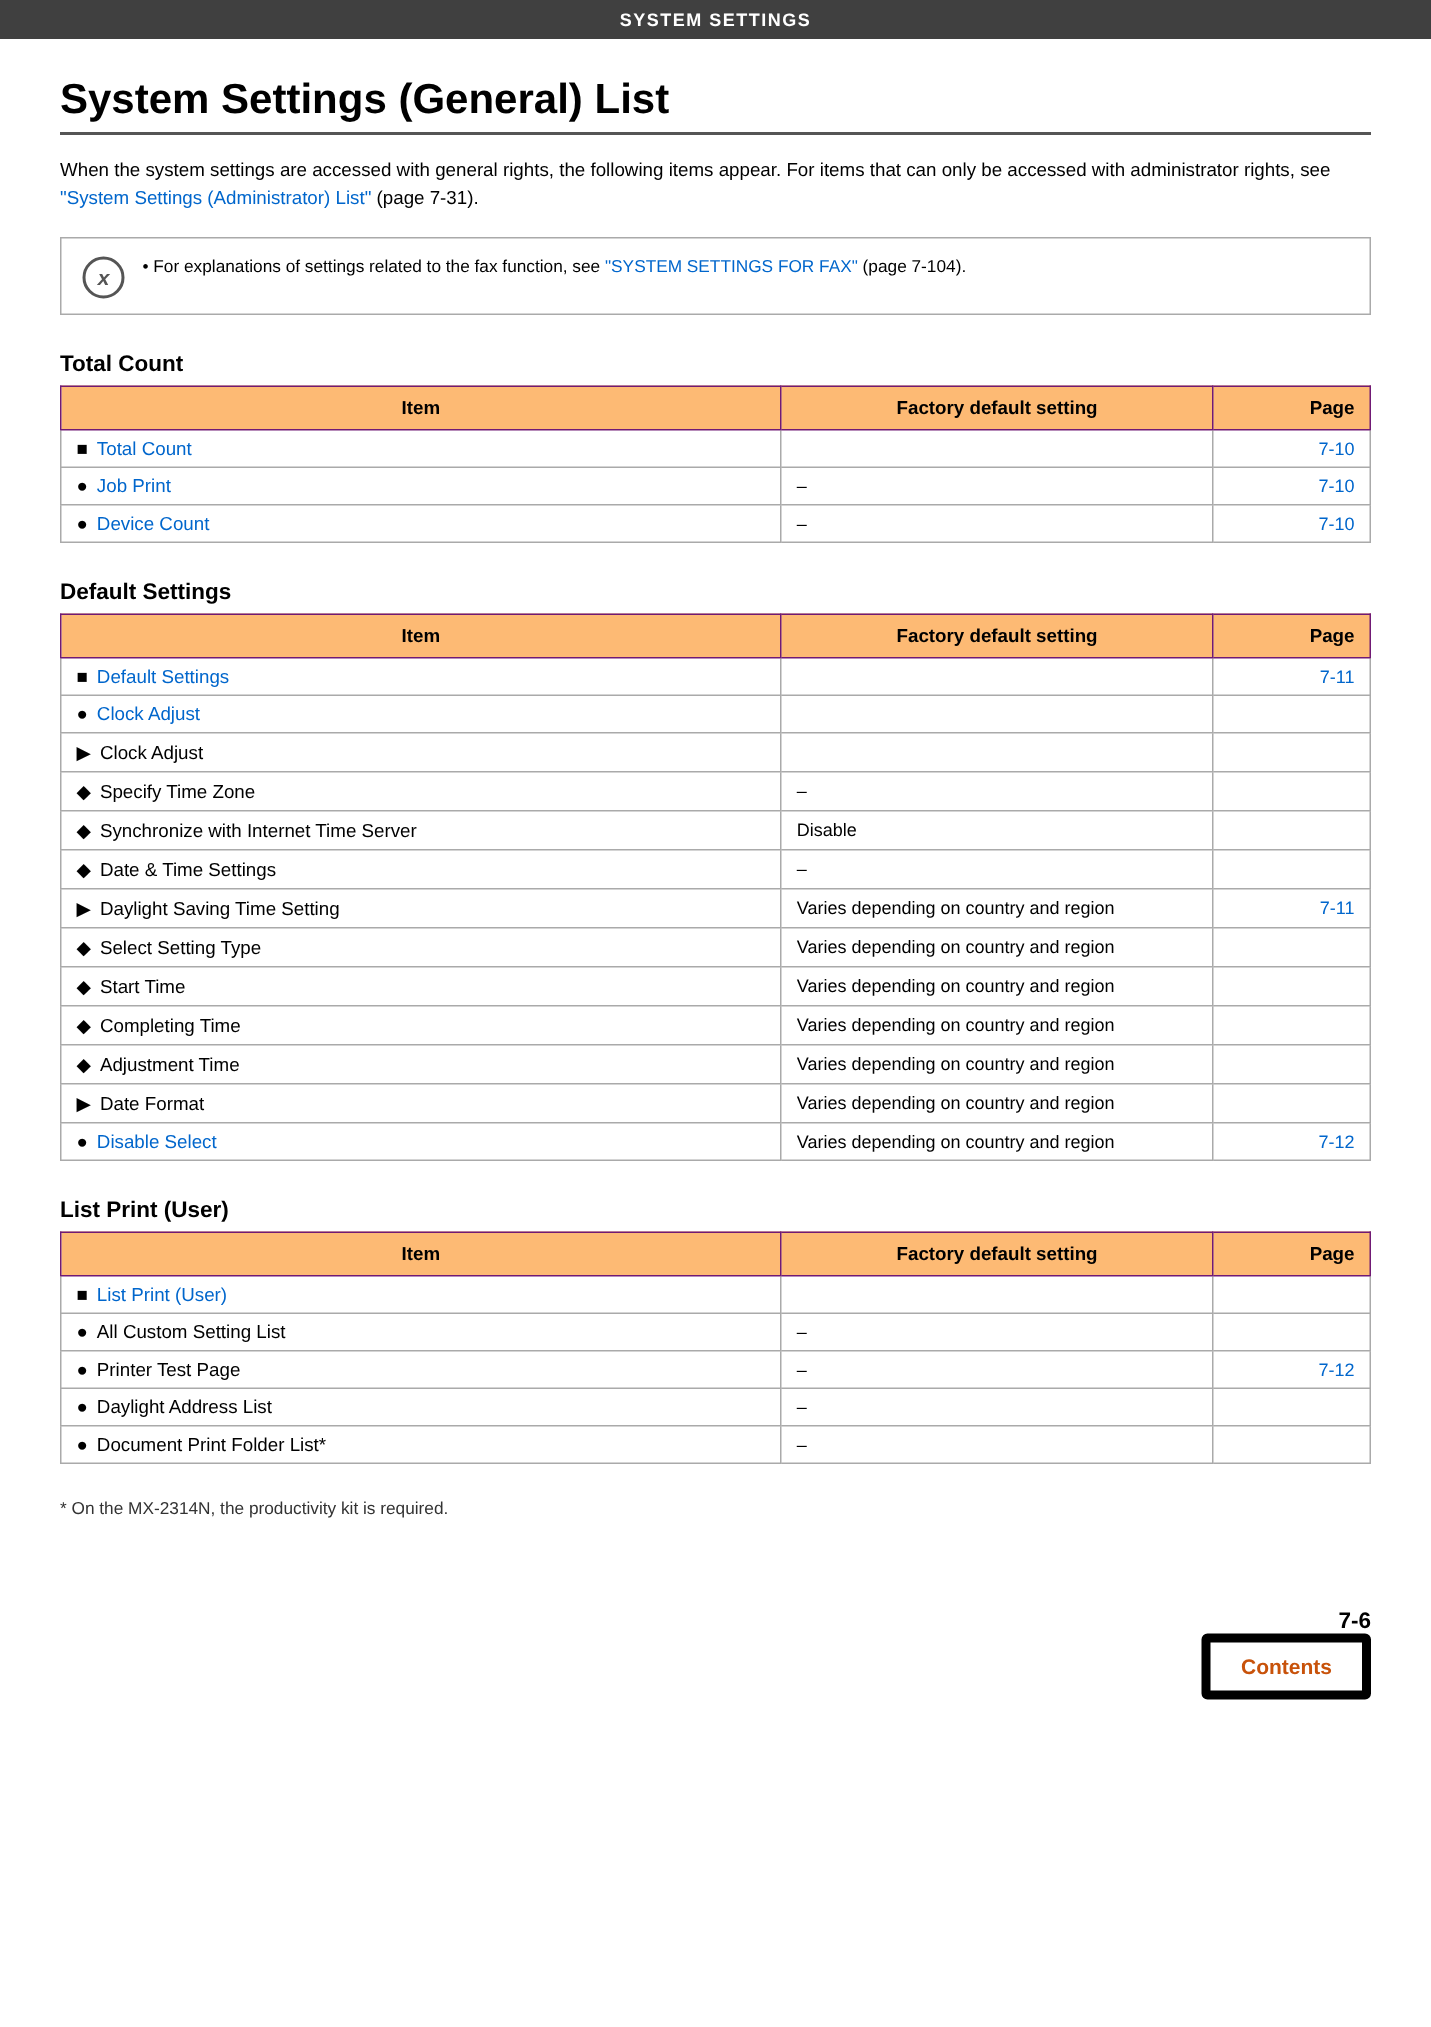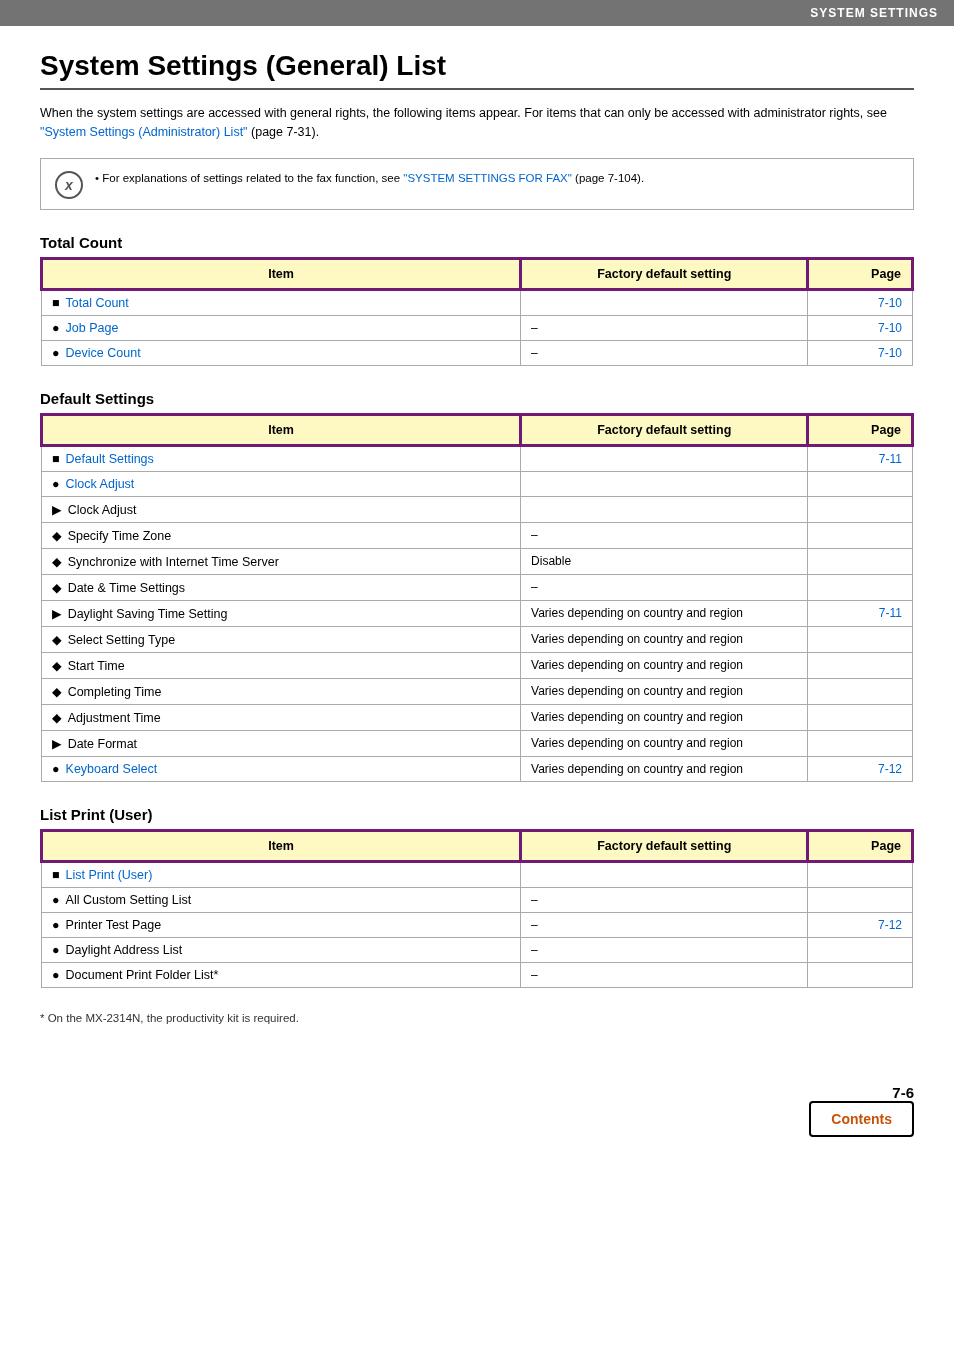--- a/index.html
+++ b/index.html
@@ -7,23 +7,23 @@
       font-family: Arial, sans-serif;
       font-size: 13px;
       background: #fff;
       color: #000;
       width: 954px;
       min-height: 1351px;
     }
 
     
     .top-header {
-      background: #737373;
+      background: #404040;
       color: #fff;
-      text-align: right;
+      text-align: center;
       padding: 6px 16px;
       font-size: 12px;
       font-weight: bold;
       letter-spacing: 1px;
     }
 
     
     .main-content {
       padding: 24px 40px 40px 40px;
     }
@@ -91,22 +91,22 @@
 
     
     .data-table {
       width: 100%;
       border-collapse: collapse;
       margin-bottom: 24px;
       font-size: 12.5px;
     }
 
     .data-table th {
-      background: #fef9c3;
-      border: 3px solid #701a75;
+      background: #fdba74;
+      border: 1px solid #701a75;
       padding: 7px 10px;
       font-weight: bold;
       text-align: center;
     }
 
     .data-table td {
       border: 1px solid #aaa;
       padding: 5px 10px;
     }
 
@@ -169,21 +169,21 @@
 
     .footer-center {
       text-align: center;
       font-size: 15px;
       font-weight: bold;
       flex: 1;
     }
 
     .contents-btn {
       background: #fff;
-      border: 2px solid #000000;
+      border: 6px solid #000000;
       color: #c8520a;
       font-weight: bold;
       font-size: 14px;
       padding: 8px 20px;
       cursor: pointer;
       border-radius: 4px;
     }
 
     .td-factory { font-size: 12px; }
   </style>
@@ -221,21 +221,21 @@
     <tbody>
       <tr>
         <td class="col-item indent-0">
           <span class="icon-square"></span><span class="colored-link">Total Count</span>
         </td>
         <td class="col-factory td-factory"></td>
         <td class="col-page"><span class="page-link">7-10</span></td>
       </tr>
       <tr>
         <td class="col-item indent-1">
-          <span class="icon-circle"></span><span class="colored-link">Job Page</span>
+          <span class="icon-circle"></span><span class="colored-link">Job Print</span>
         </td>
         <td class="col-factory td-factory">–</td>
         <td class="col-page"><span class="page-link">7-10</span></td>
       </tr>
       <tr>
         <td class="col-item indent-1">
           <span class="icon-circle"></span><span class="colored-link">Device Count</span>
         </td>
         <td class="col-factory td-factory">–</td>
         <td class="col-page"><span class="page-link">7-10</span></td>
@@ -332,21 +332,21 @@
       </tr>
       <tr>
         <td class="col-item indent-2">
           <span class="icon-triangle"></span><span>Date Format</span>
         </td>
         <td class="col-factory td-factory">Varies depending on country and region</td>
         <td class="col-page"></td>
       </tr>
       <tr>
         <td class="col-item indent-1">
-          <span class="icon-circle"></span><span class="colored-link">Keyboard Select</span>
+          <span class="icon-circle"></span><span class="colored-link">Disable Select</span>
         </td>
         <td class="col-factory td-factory">Varies depending on country and region</td>
         <td class="col-page"><span class="page-link">7-12</span></td>
       </tr>
     </tbody>
   </table>
 
   <h2 class="section-header">List Print (User)</h2>
   <table class="data-table">
     <thead>

